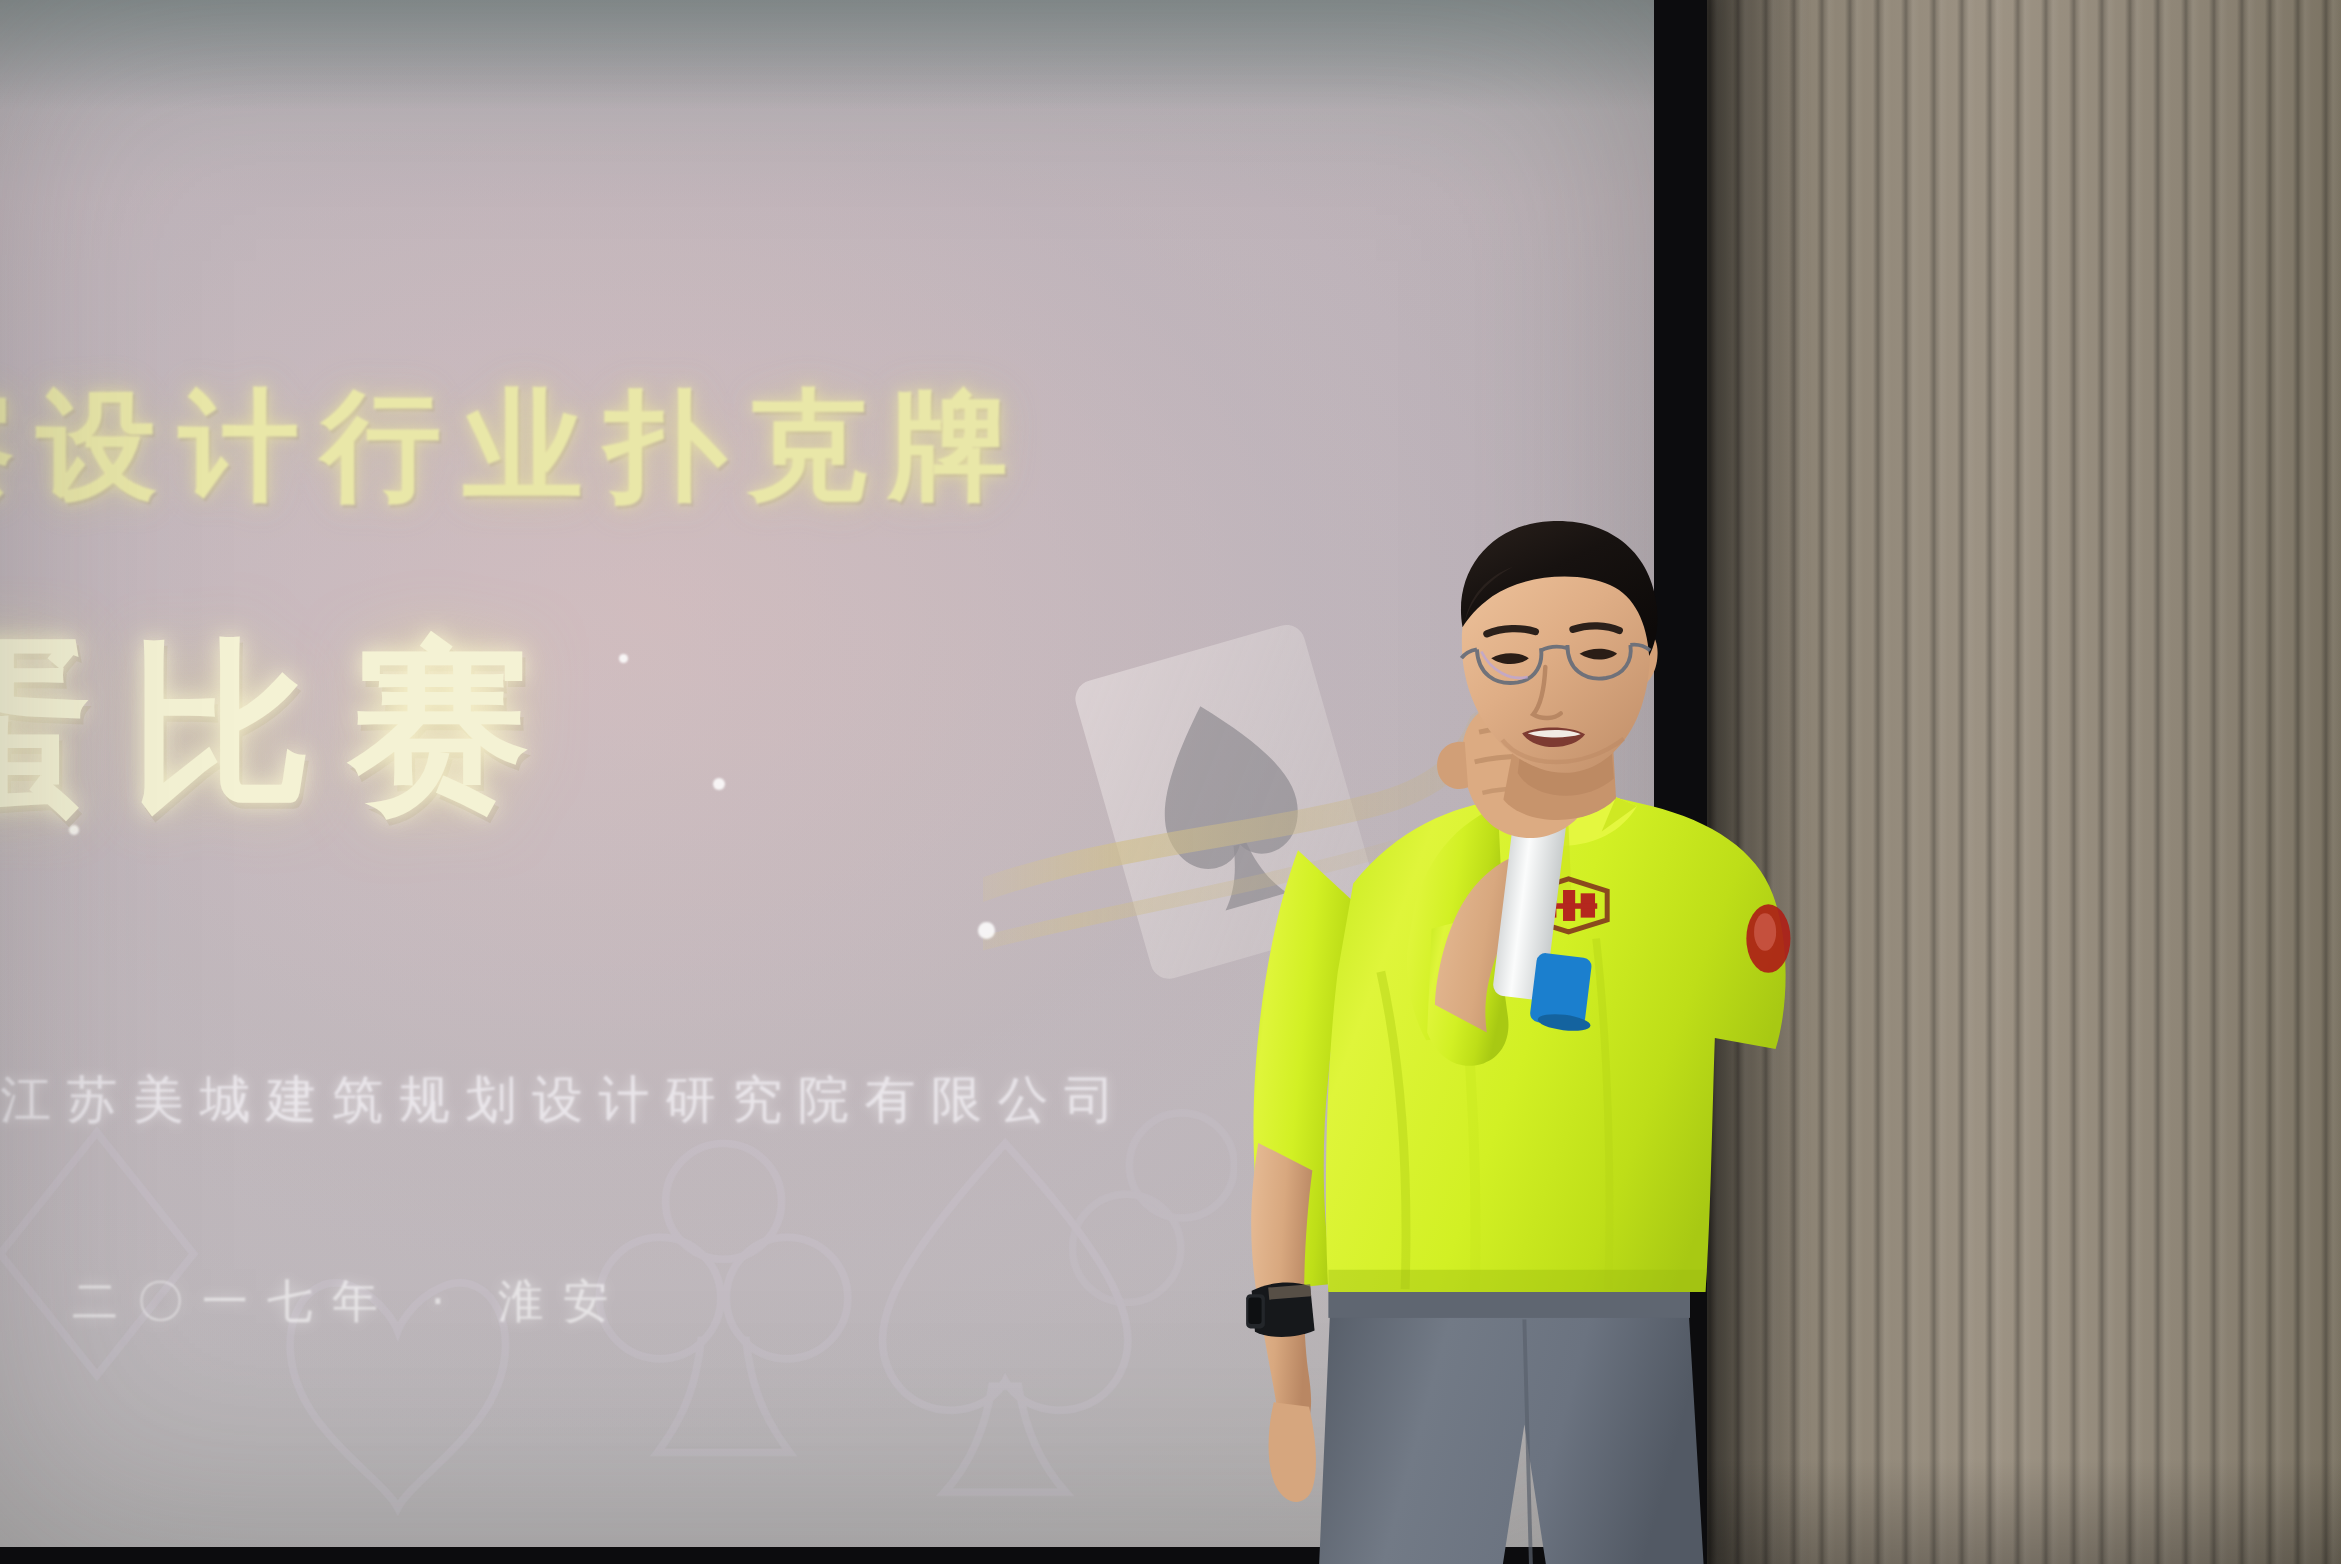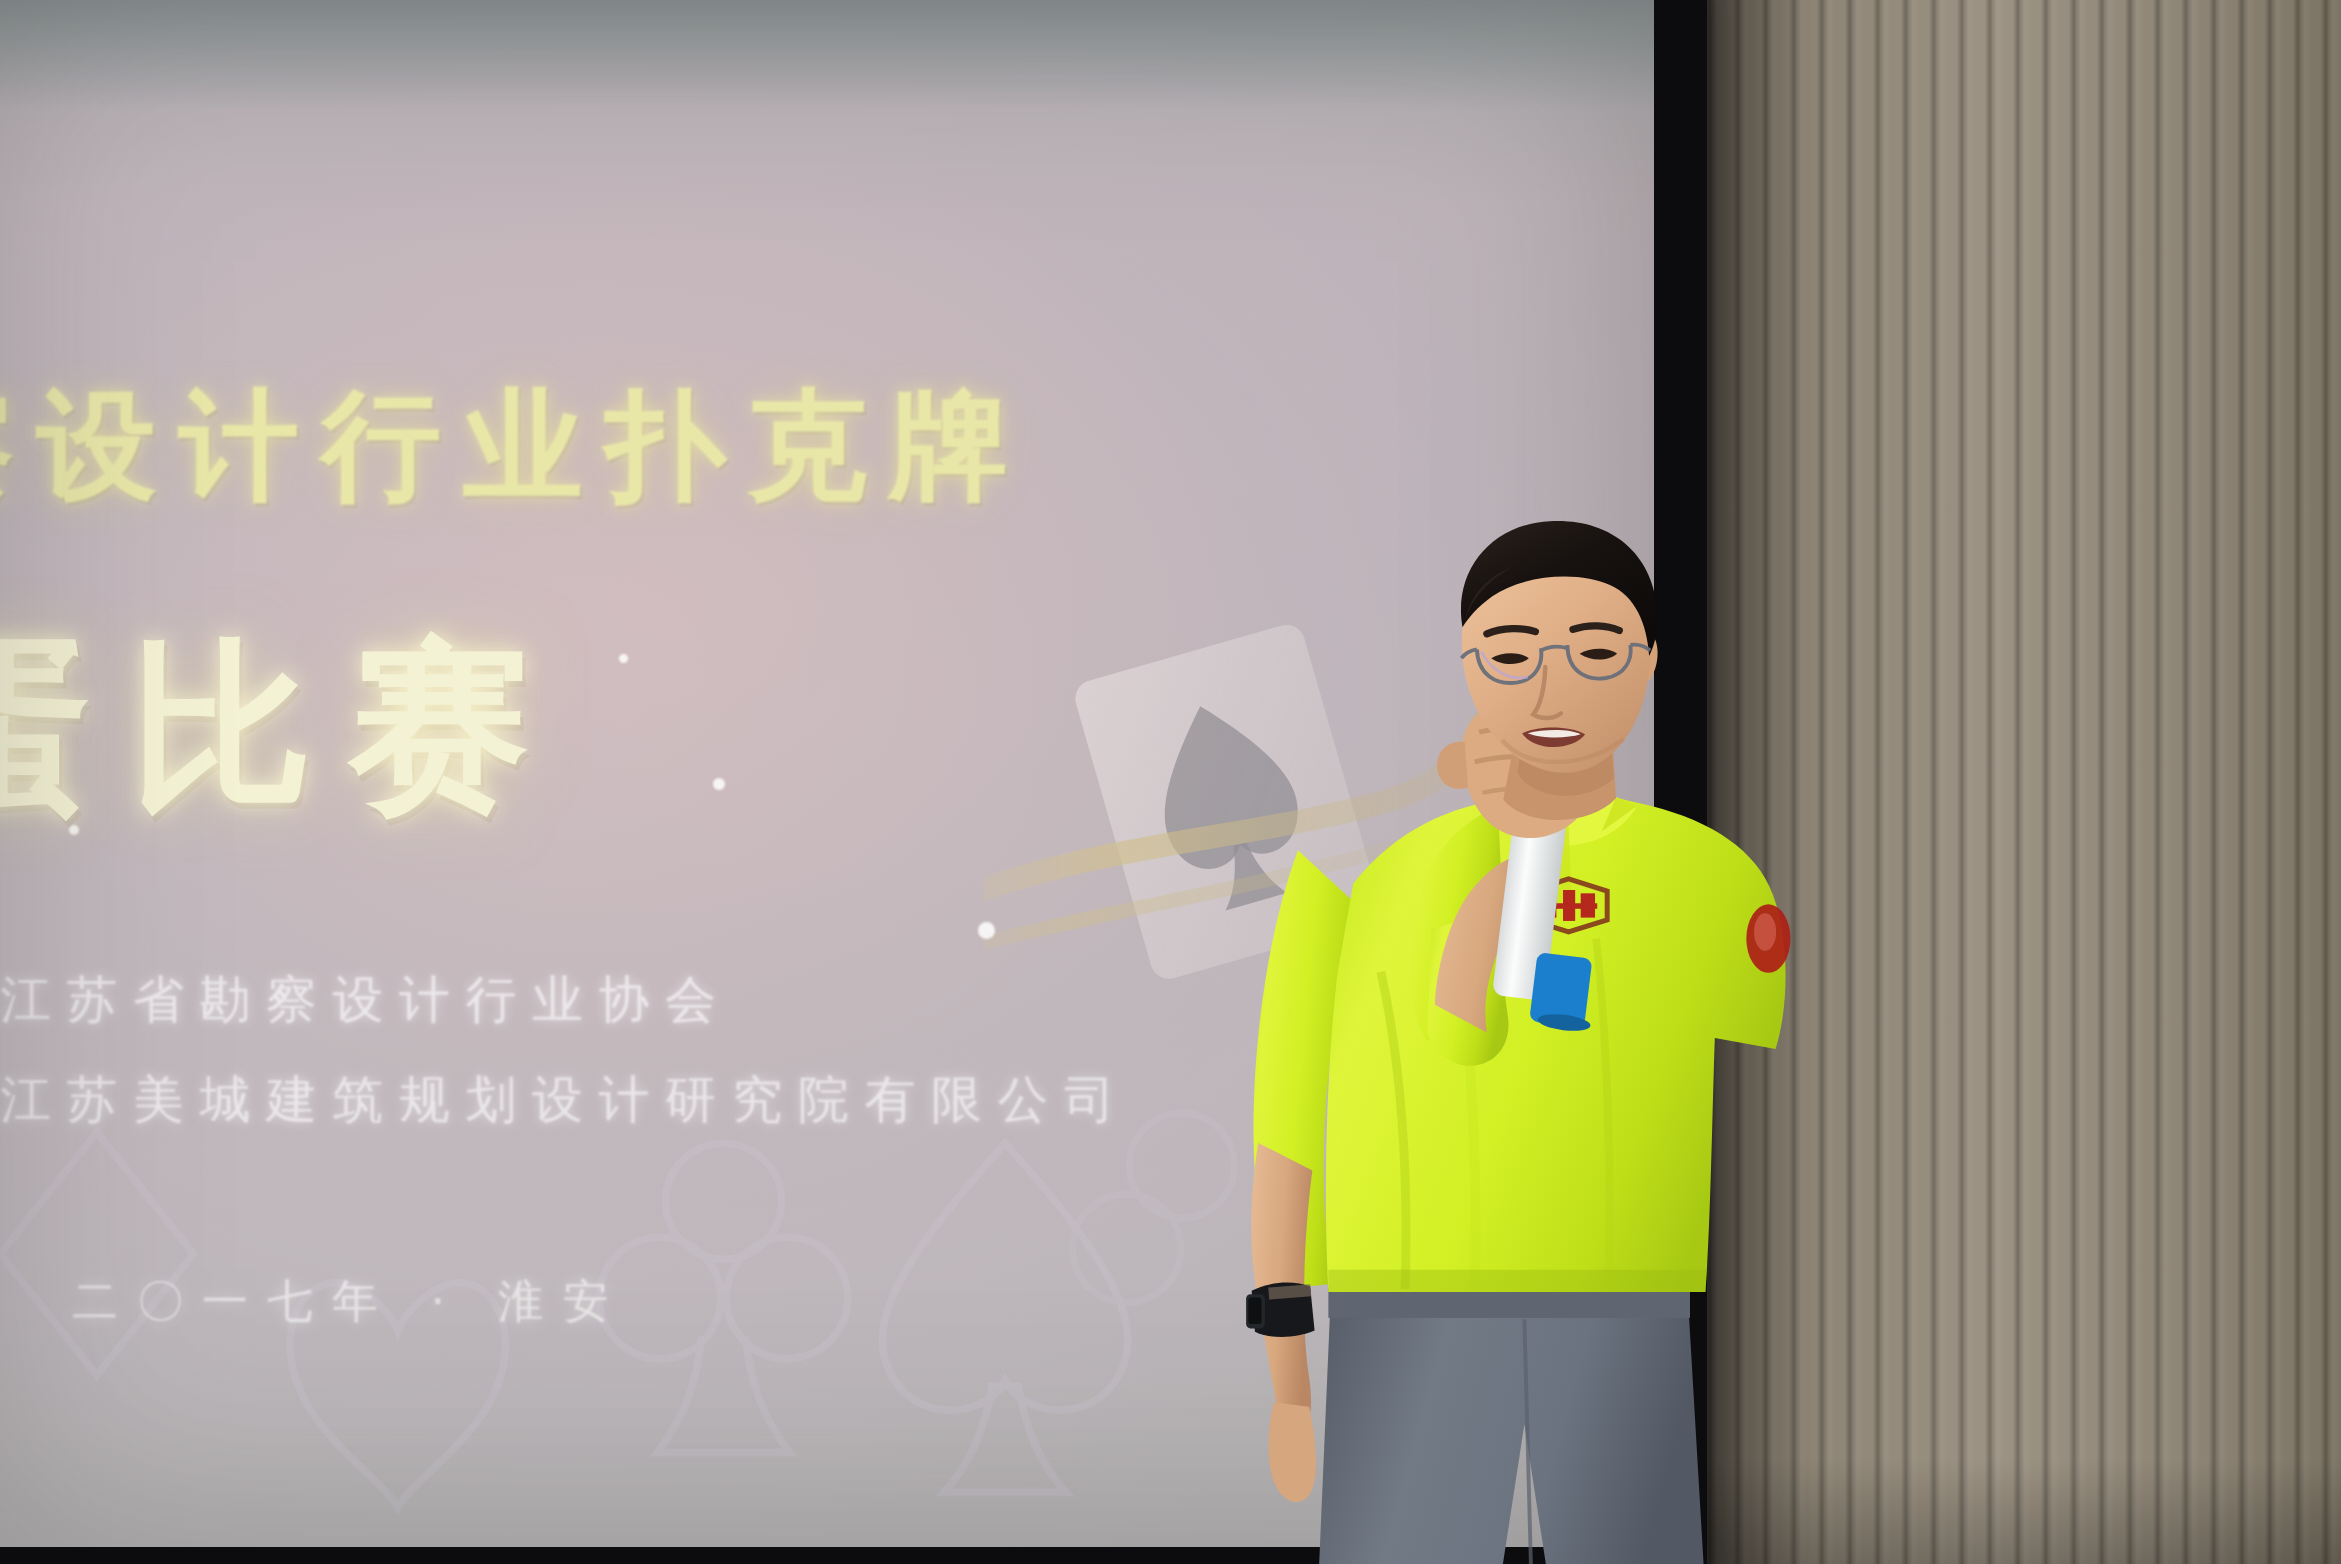--- a/index.html
+++ b/index.html
@@ -209,21 +209,20 @@
 
       <div class="sparkle" style="left:293px;top:699px;width:14.4px;height:14.4px;"></div>
       <div class="sparkle" style="left:735px;top:795px;width:12px;height:12px;"></div>
       <div class="sparkle" style="left:1000px;top:939px;width:16.6px;height:16.6px;"></div>
       <div class="sparkle" style="left:91px;top:842px;width:10px;height:10px;"></div>
       <div class="sparkle" style="left:641px;top:671px;width:8.8px;height:8.8px;"></div>
 
       <div class="slide-text">
         <div class="title-line1">察设计行业扑克牌</div>
         <div class="title-line2">蛋比赛</div>
-        <div class="org1">江苏省勘察设计行业协会</div>
         <div class="org2">江苏美城建筑规划设计研究院有限公司</div>
         <div class="datetxt">二〇一七年 · 淮安</div>
       </div>
 
       <div class="proj-vign"></div>
     </div>
   </div>
 
   <div class="person">
     <svg viewBox="0 0 1240 1900" xmlns="http://www.w3.org/2000/svg">

